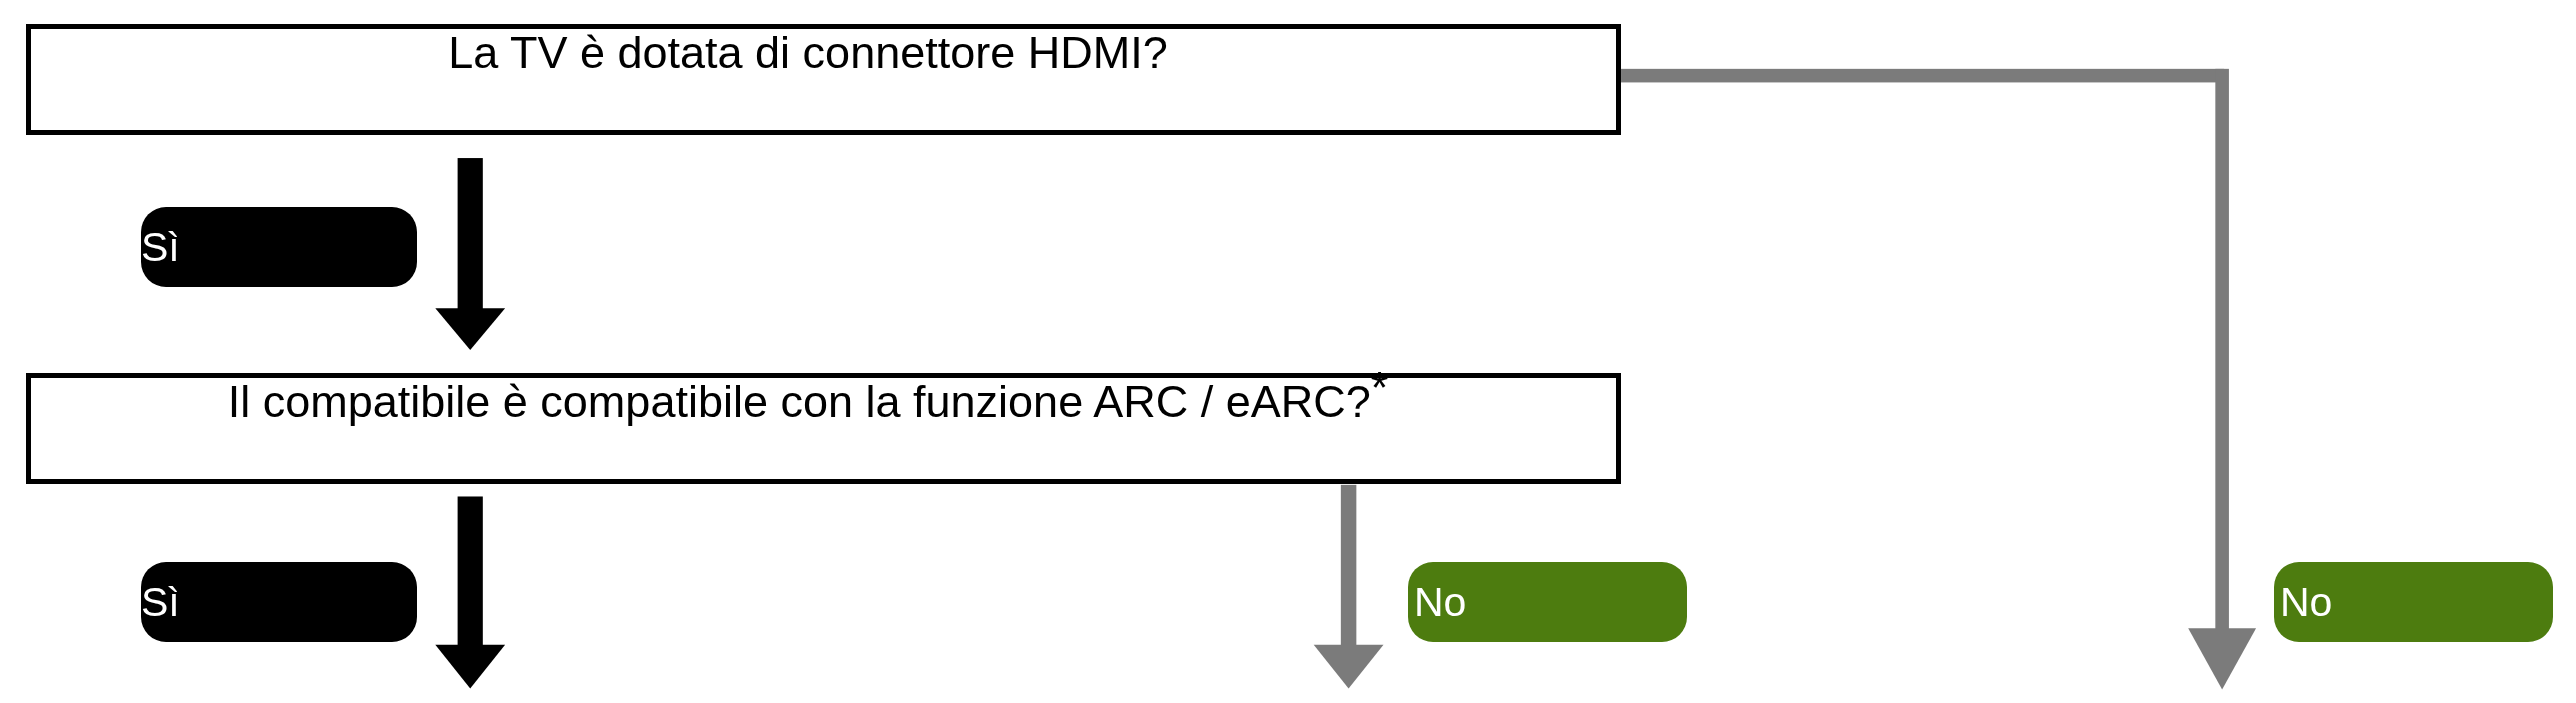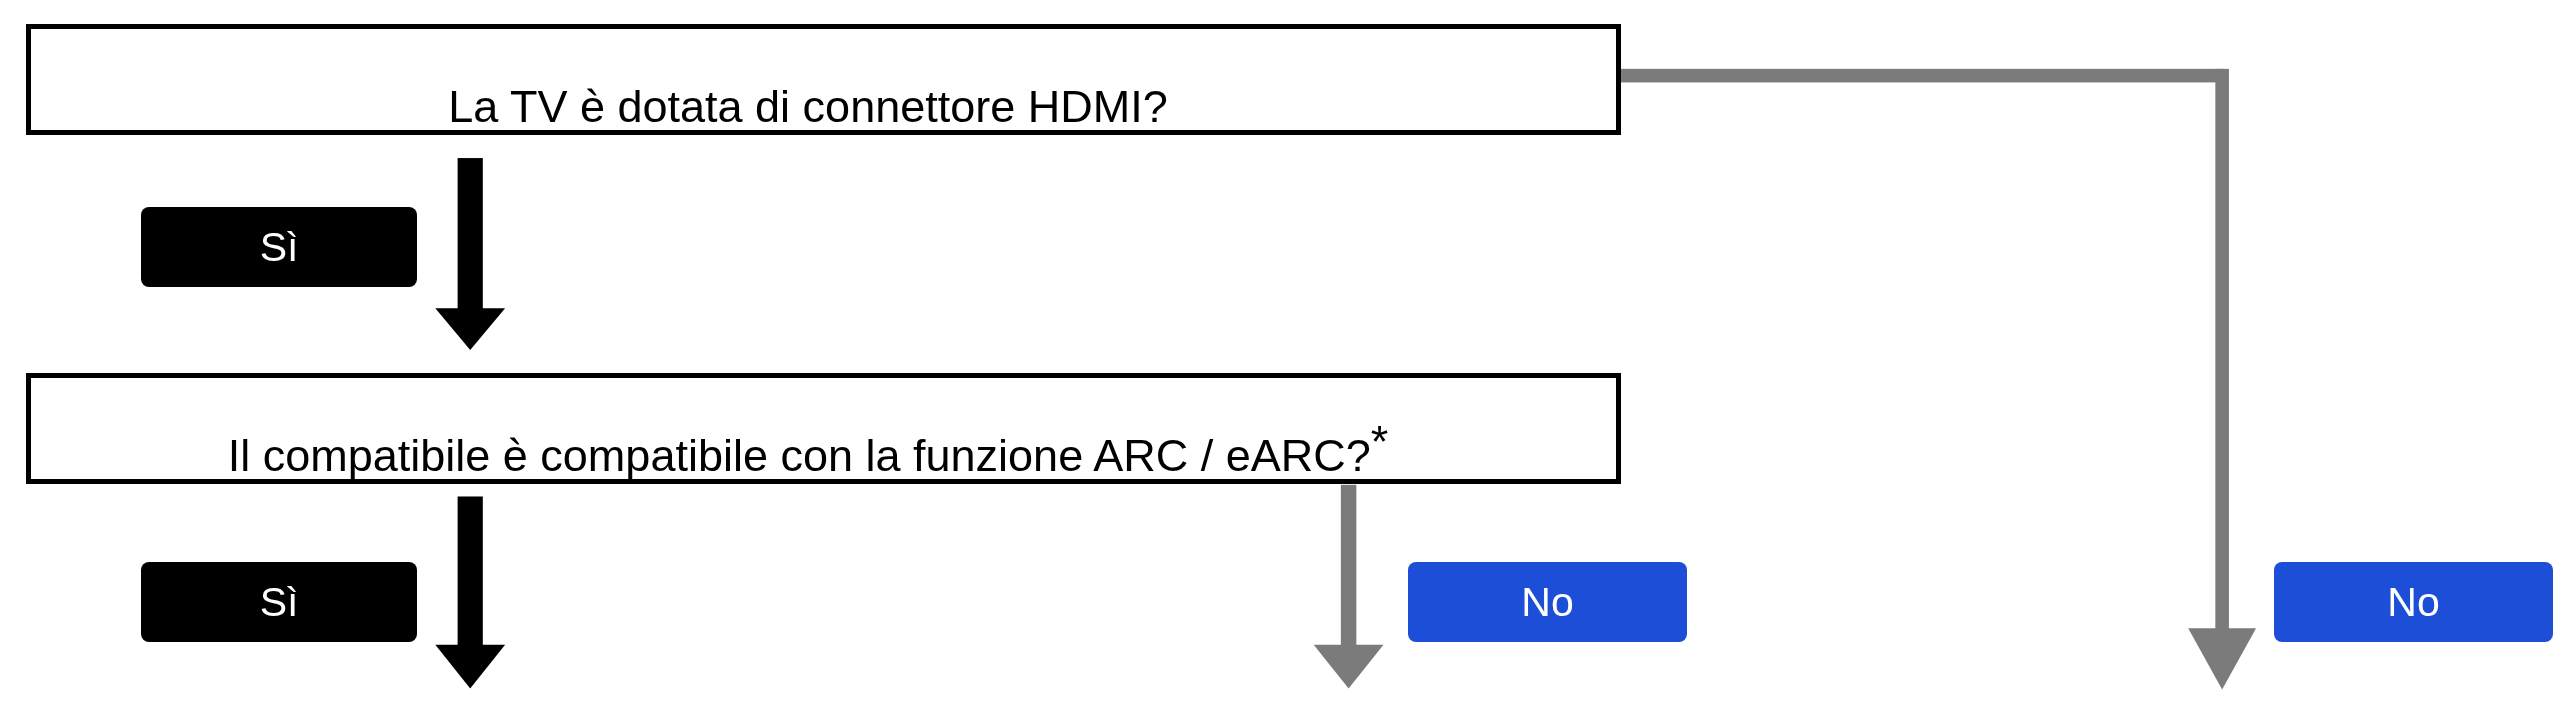--- a/index.html
+++ b/index.html
@@ -24,55 +24,55 @@
     width: 2576px;
     height: 704px;
     display: block;
   }
   .node-box {
     position: absolute;
     box-sizing: border-box;
     background: #ffffff;
     border: 5.8px solid #000000;
     display: flex;
-    align-items: flex-end;
+    align-items: flex-start;
     justify-content: center;
   }
   .node-box-text {
     font-family: "Liberation Sans", sans-serif;
     font-size: 45px;
     line-height: 1.05;
     color: #000000;
     white-space: nowrap;
     letter-spacing: 0px;
     position: relative;
     left: -15.5px;
   }
   .node-box-text .asterisk {
     font-size: 45px;
     vertical-align: 13.6px;
     line-height: 0;
   }
   .pill {
     position: absolute;
     box-sizing: border-box;
-    border-radius: 8px;
+    border-radius: 25px;
     display: flex;
     align-items: center;
-    justify-content: center;
     color: #ffffff;
     font-family: "Liberation Sans", sans-serif;
     font-size: 41px;
     line-height: 1;
   }
   .pill-yes {
     background: #000000;
   }
   .pill-no {
-    background: #1d4ed8;
+    background: #4d7c0f;
+    padding-left: 6px;
   }
 </style>
 </head>
 <body>
 
 <div id="flow-root">
 
   <svg id="flow-svg" viewBox="0 0 2657 726" preserveAspectRatio="none" aria-hidden="true">
 
     <g>

